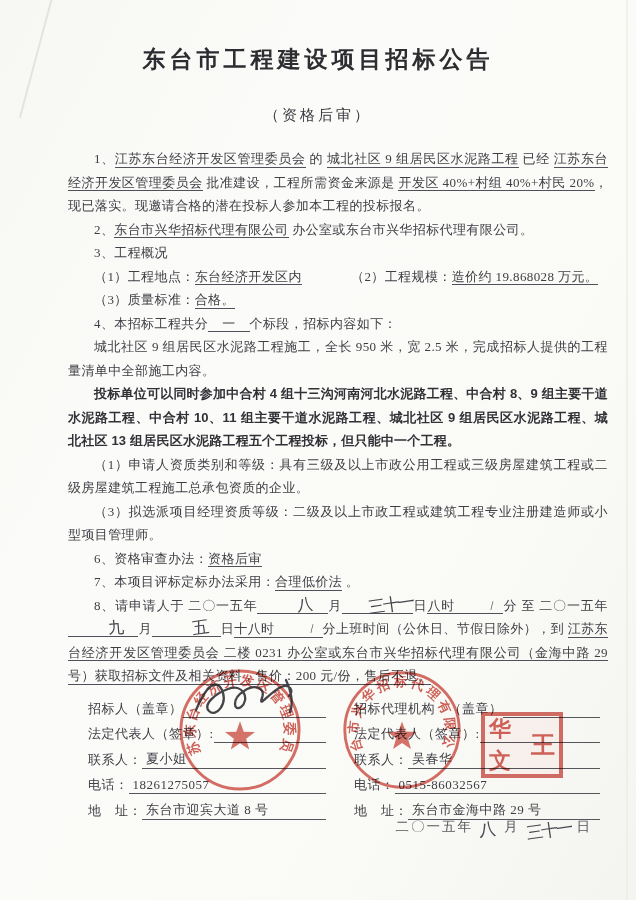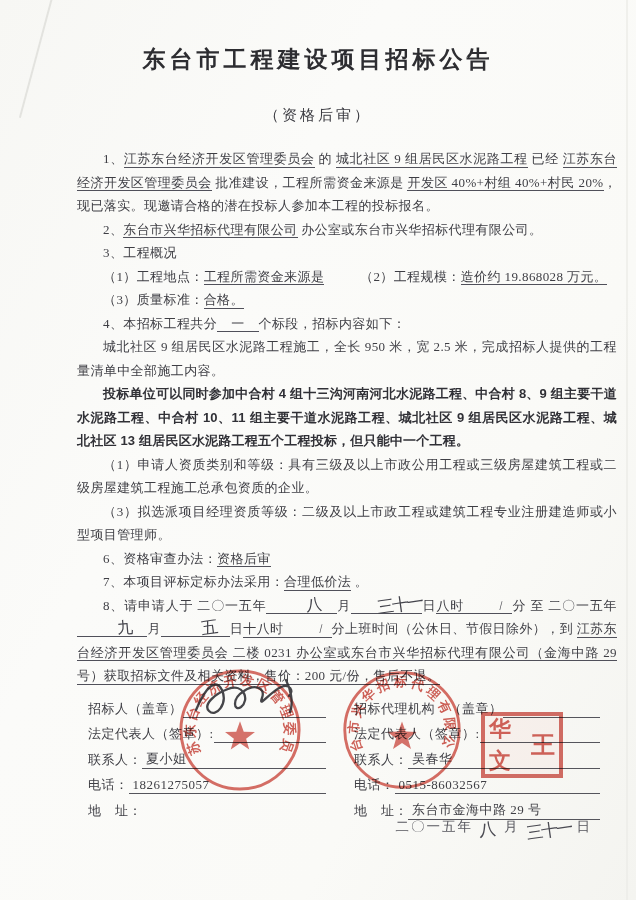--- a/index.html
+++ b/index.html
@@ -9,21 +9,21 @@
     font-family:"Liberation Serif","DejaVu Serif",serif;
     color:#3e3e44;
   }
   .scanline{position:absolute;left:52px;top:-6px;width:2px;height:128px;background:#e3e3df;
     transform:rotate(15deg);transform-origin:top center;}
   .edge-shade{position:absolute;right:8px;top:0;bottom:0;width:2px;background:#ebebe7;opacity:.7;}
   .doc-title{position:absolute;top:44px;left:0;width:100%;margin:0;text-align:center;
     font-size:23px;font-weight:700;letter-spacing:4px;color:#2d2d31;}
   .doc-subtitle{position:absolute;top:99px;left:0;width:100%;text-align:center;
     font-size:15px;letter-spacing:3px;color:#3a3a40;margin-top:7px;}
-  .content{position:absolute;top:147px;left:77px;width:540px;
+  .content{position:absolute;top:147px;left:68px;width:540px;
     font-size:13px;line-height:23.5px;text-align:justify;letter-spacing:.4px;}
   .para{margin:0;text-indent:2em;}
   .u{border-bottom:1px solid #50505a;padding-bottom:.5px;}
   .blank-one{padding:0 14px;}
   .hand{display:inline-block;font-size:16px;line-height:14px;color:#44444c;
     transform:rotate(-5deg) translateY(1px);}
   .hand.big{font-size:17px;transform:rotate(-8deg) translateY(2px);letter-spacing:-2px;}
   .hand.slash{font-size:13px;padding:0 9px;}
   .items{padding-left:26px;}
   .item-row{display:flex;}
@@ -72,21 +72,21 @@
 
   <div class="content">
     <p class="para"><span>1、</span><span class="u">江苏东台经济开发区管理委员会</span><span> 的 </span><span class="u">城北社区 9 组居民区水泥路工程</span><span> 已经 </span><span class="u">江苏东台经济开发区管理委员会</span><span> 批准建设，工程所需资金来源是 </span><span class="u">开发区 40%+村组 40%+村民 20%</span><span>，现已落实。现邀请合格的潜在投标人参加本工程的投标报名。</span></p>
 
     <p class="para"><span>2、</span><span class="u">东台市兴华招标代理有限公司</span><span> 办公室或东台市兴华招标代理有限公司。</span></p>
 
     <p class="para">3、工程概况</p>
 
     <div class="items">
       <div class="item-row">
-        <div class="item"><span>（1）工程地点：</span><span class="u">工程所需资金来源是</span></div>
+        <div class="item"><span>（1）工程地点：</span><span class="u">东台经济开发区内</span></div>
         <div class="item"><span>（2）工程规模：</span><span class="u">造价约 19.868028 万元。</span></div>
       </div>
       <div class="item-row">
         <div class="item"><span>（3）质量标准：</span><span class="u">合格。</span></div>
       </div>
     </div>
 
     <p class="para"><span>4、</span><span>本招标工程共分</span><span class="u blank-one">一</span><span>个标段，招标内容如下：</span></p>
 
     <p class="para">城北社区 9 组居民区水泥路工程施工，全长 950 米，宽 2.5 米，完成招标人提供的工程量清单中全部施工内容。</p>
@@ -116,20 +116,21 @@
       <div class="frow">
           <span class="flabel">联系人：</span>
           <span class="fill">夏小姐</span>
         </div>
       <div class="frow">
           <span class="flabel">电话：</span>
           <span class="fill">18261275057</span>
         </div>
       <div class="frow">
           <span class="flabel">地　址：</span>
+          <span class="fill">东台市迎宾大道 8 号</span>
         </div>
     </div>
     <div class="fcol right">
       <div class="frow">
           <span class="flabel">招标代理机构　（盖章）</span>
           <span class="fill"></span>
         </div>
       <div class="frow">
           <span class="flabel">法定代表人（签章）:</span>
           <span class="fill"></span>

